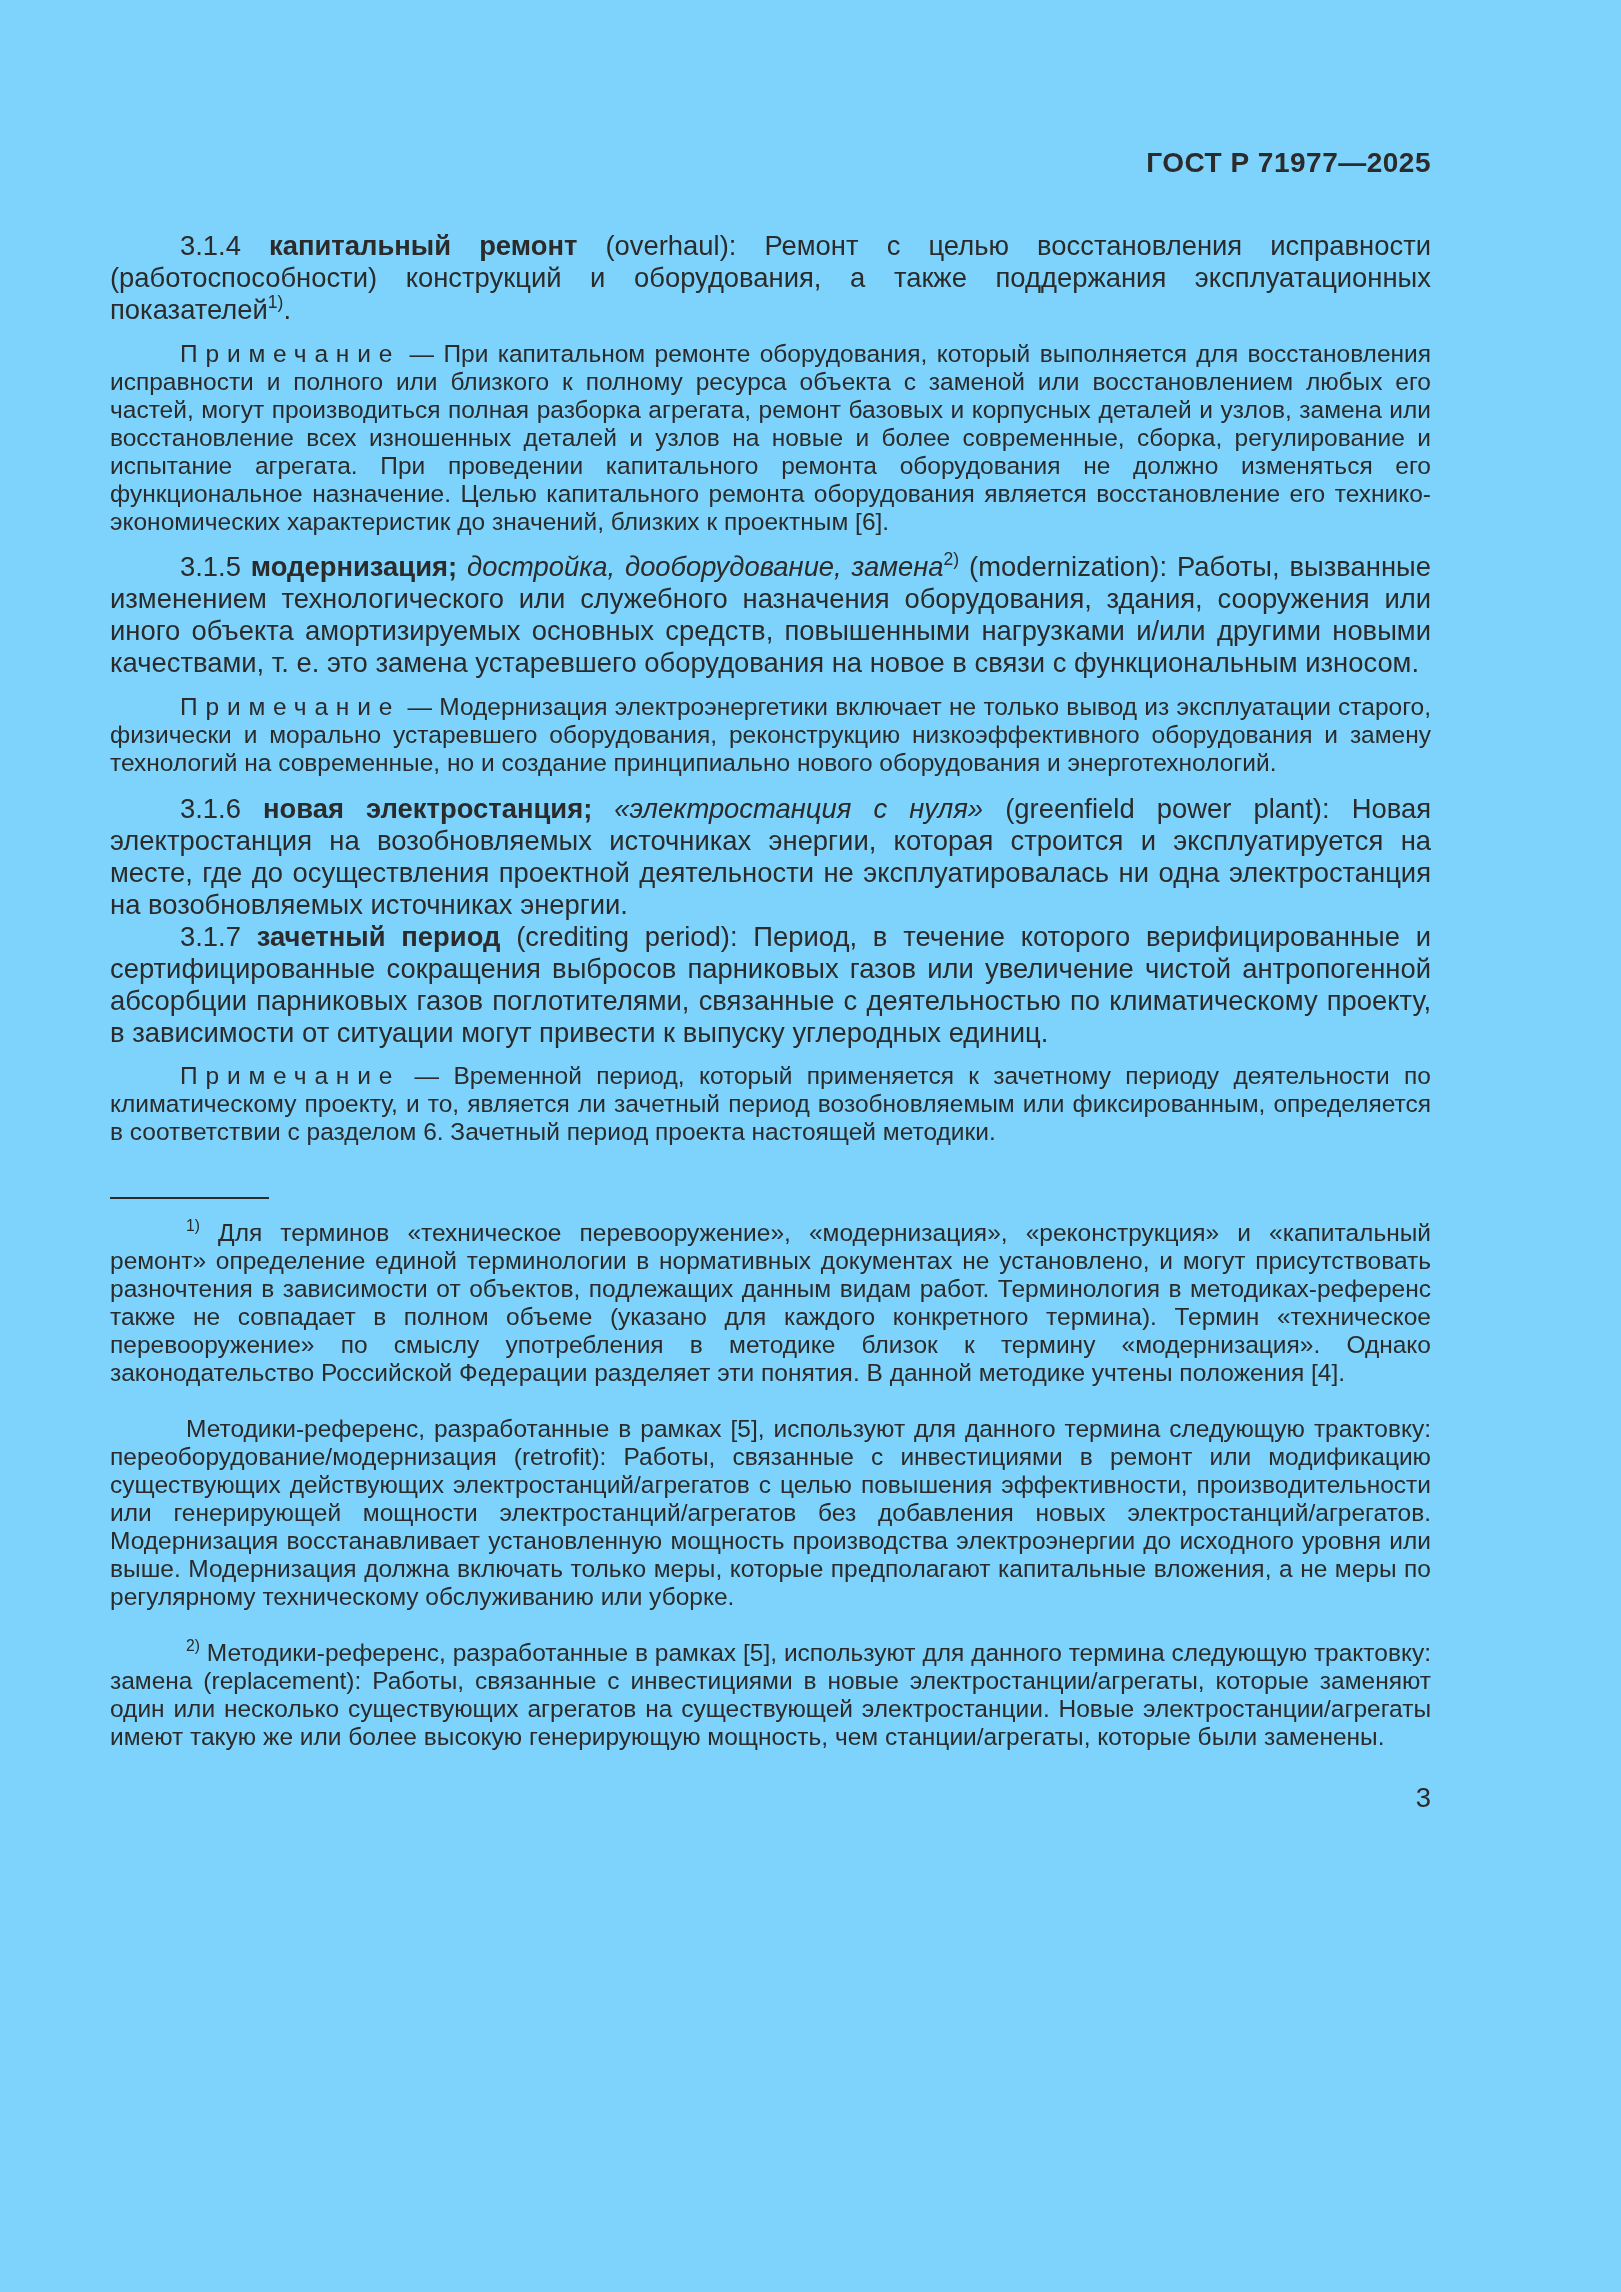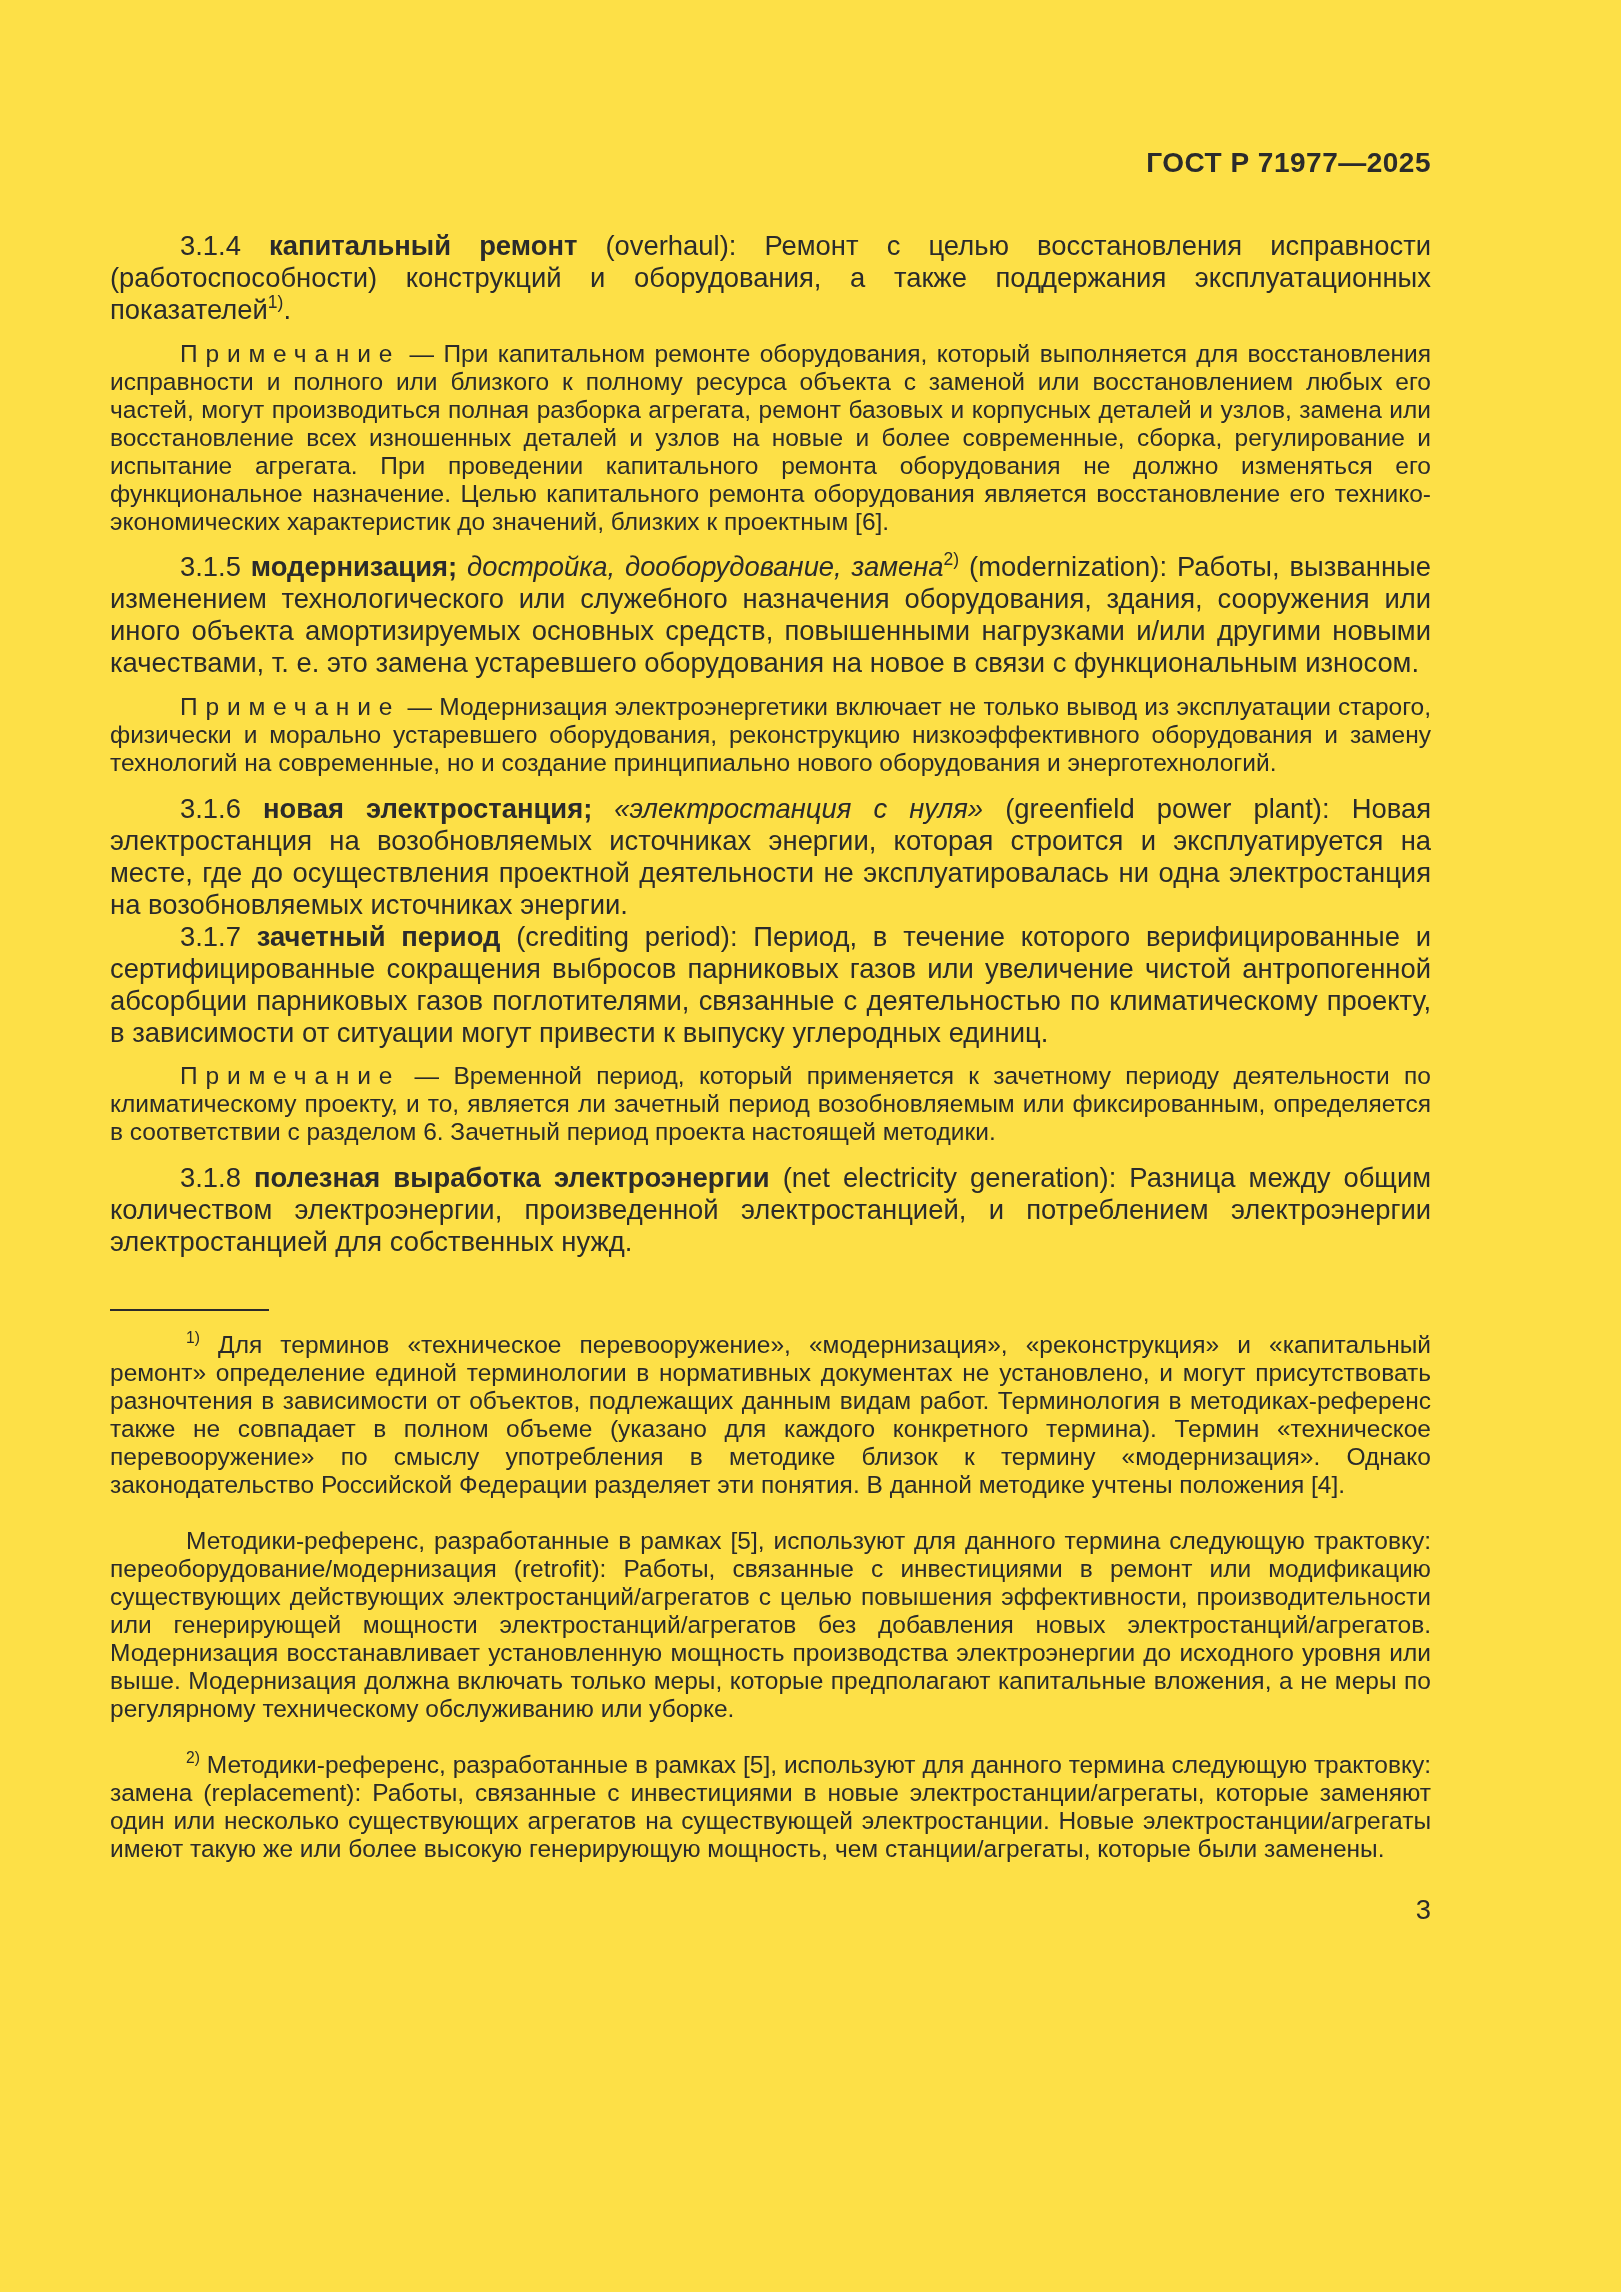--- a/index.html
+++ b/index.html
@@ -1,19 +1,19 @@
 <!DOCTYPE html>
 <html lang="ru"><head>
 <meta charset="utf-8">
 <style>
   html, body { margin:0; padding:0; background:#e8e8e7; }
   .page {
     position:relative;
     width:1621px; height:2293px;
-    background:#fde047;
+    background:#7dd3fc;
     color:#2b2b2b;
     font-family:"Liberation Sans", sans-serif;
     overflow:hidden;
   }
   .content {
     position:absolute;
     left:110px; top:147px;
     width:1321px;
   }
   .doc-code {
@@ -94,21 +94,20 @@
     <p class="body"><span>3.1.5 </span><b>модернизация; </b><i>достройка, дооборудование, замена</i><sup>2)</sup><span> (modernization):  Работы, вызванные изменением технологического или служебного назначения оборудования, здания, сооружения или иного объекта амортизируемых основных средств, повышенными нагрузками и/или другими новыми качествами, т. е. это замена устаревшего оборудования на новое в связи с функциональным износом.</span></p>
 
     <p class="note"><span class="note-label">Примечание</span><span> — Модернизация электроэнергетики включает не только вывод из эксплуатации старого, физически и морально устаревшего оборудования, реконструкцию низкоэффективного оборудования и замену технологий на современные, но и создание принципиально нового оборудования и энерготехнологий.</span></p>
 
     <p class="body"><span>3.1.6 </span><b>новая электростанция; </b><i>«электростанция с нуля» </i><span>(greenfield power plant):  Новая электростанция на возобновляемых источниках энергии, которая строится и эксплуатируется на месте, где до осуществления проектной деятельности не эксплуатировалась ни одна электростанция на возобновляемых источниках энергии.</span></p>
 
     <p class="body"><span>3.1.7 </span><b>зачетный период </b><span>(crediting period):  Период, в течение которого верифицированные и сертифицированные сокращения выбросов парниковых газов или увеличение чистой антропогенной абсорбции парниковых газов поглотителями, связанные с деятельностью по климатическому проекту, в зависимости от ситуации могут привести к выпуску углеродных единиц.</span></p>
 
     <p class="note"><span class="note-label">Примечание</span><span> — Временной период, который применяется к зачетному периоду деятельности по климатическому проекту, и то, является ли зачетный период возобновляемым или фиксированным, определяется в соответствии с разделом 6. Зачетный период проекта настоящей методики.</span></p>
 
-    <p class="body"><span>3.1.8 </span><b>полезная выработка электроэнергии </b><span>(net electricity generation):  Разница между общим количеством электроэнергии, произведенной электростанцией, и потреблением электроэнергии электростанцией для собственных нужд.</span></p>
 
 
 
     <hr class="fn-rule">
 
     <p class="footnote"><sup>1)</sup><span> Для терминов «техническое перевооружение», «модернизация», «реконструкция» и «капитальный ремонт» определение единой терминологии в нормативных документах не установлено, и могут присутствовать разночтения в зависимости от объектов, подлежащих данным видам работ. Терминология в методиках-референс также не совпадает в полном объеме (указано для каждого конкретного термина). Термин «техническое перевооружение» по смыслу употребления в методике близок к термину «модернизация». Однако законодательство Российской Федерации разделяет эти понятия. В данной методике учтены положения [4].</span></p>
 
     <p class="footnote"><span>Методики-референс, разработанные в рамках [5], используют для данного термина следующую трактовку: переоборудование/модернизация (retrofit): Работы, связанные с инвестициями в ремонт или модификацию существующих действующих электростанций/агрегатов с целью повышения эффективности, производительности или генерирующей мощности электростанций/агрегатов без добавления новых электростанций/агрегатов. Модернизация восстанавливает установленную мощность производства электроэнергии до исходного уровня или выше. Модернизация должна включать только меры, которые предполагают капитальные вложения, а не меры по регулярному техническому обслуживанию или уборке.</span></p>
 
     <p class="footnote"><sup>2)</sup><span> Методики-референс, разработанные в рамках [5], используют для данного термина следующую трактовку: замена (replacement): Работы, связанные с инвестициями в новые электростанции/агрегаты, которые заменяют один или несколько существующих агрегатов на существующей электростанции. Новые электростанции/агрегаты имеют такую же или более высокую генерирующую мощность, чем станции/агрегаты, которые были заменены.</span></p>

